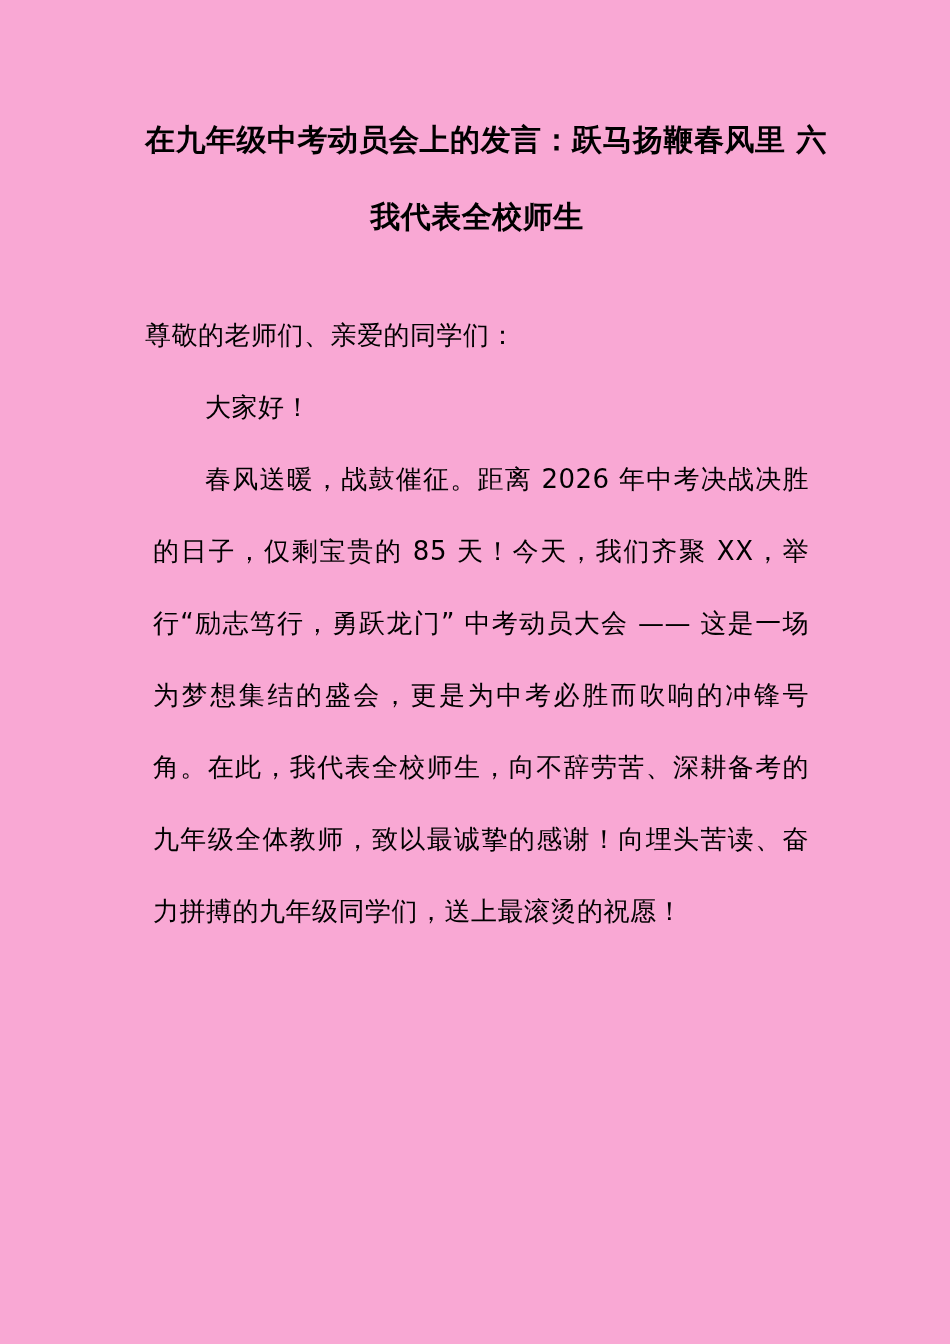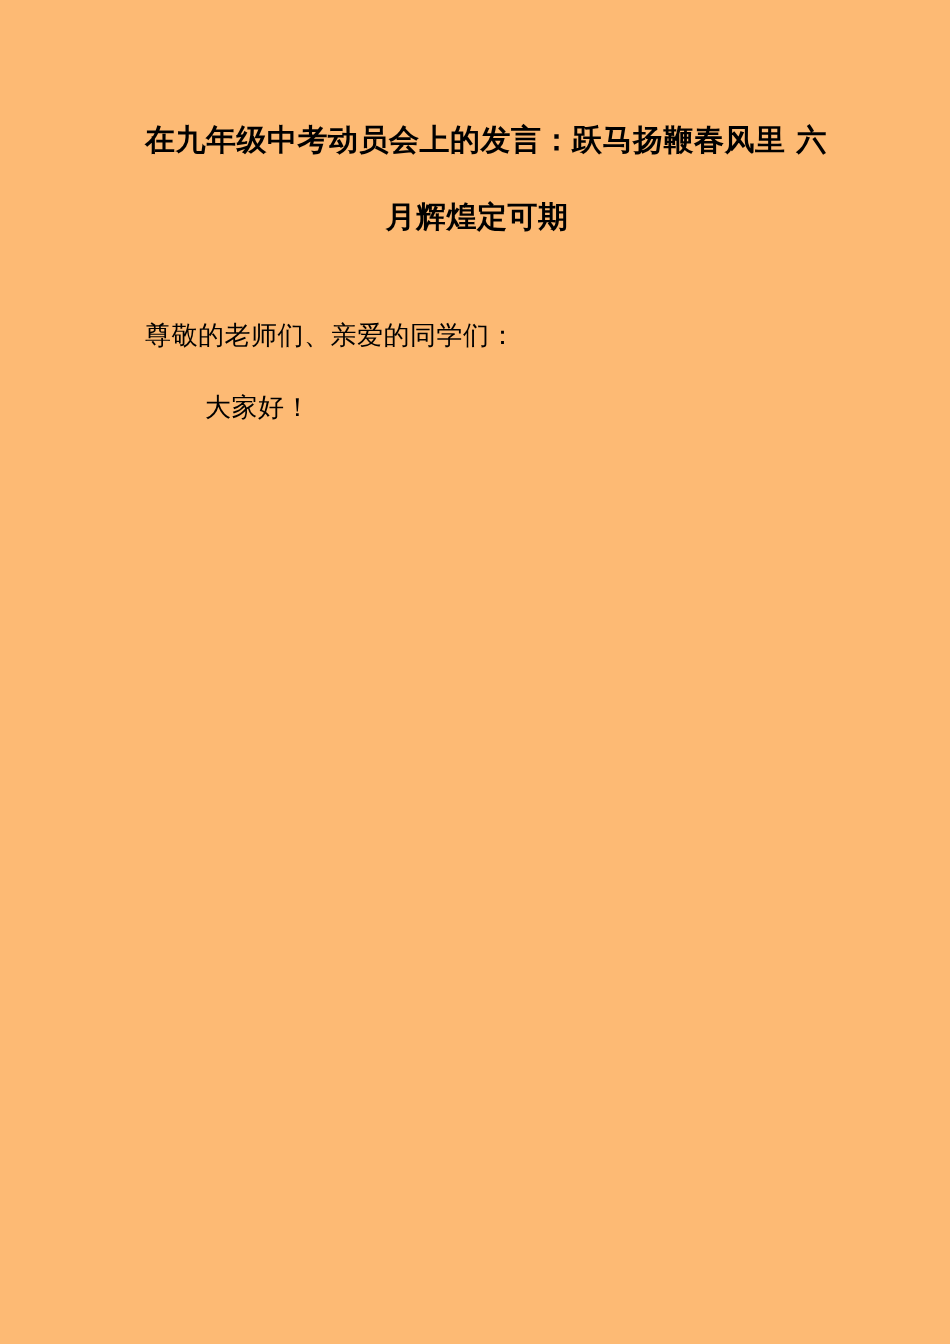--- a/index.html
+++ b/index.html
@@ -4,21 +4,21 @@
 <style>
   html, body {
     margin: 0;
     padding: 0;
     background: #ffffff;
   }
   .page {
     position: relative;
     width: 950px;
     height: 1344px;
-    background: #fdba74;
+    background: #f9a8d4;
     overflow: hidden;
     color: #000000;
     font-family: "DejaVu Sans", sans-serif;
   }
   .doc-title {
     margin: 101px 141px 0 145px;
     width: 664px;
     font-size: 30px;
     font-weight: bold;
     line-height: 77px;
@@ -48,21 +48,22 @@
     margin-left: 8px;
   }
 </style>
 </head>
 <body>
 
 <div class="page">
 
   <div class="doc-title">
     <div class="title-line">在九年级中考动员会上的发言：跃马扬鞭春风里 六</div>
-    <div class="title-line">月辉煌定可期</div>
+    <div class="title-line">我代表全校师生</div>
   </div>
 
   <div class="doc-body">
     <p>尊敬的老师们、亲爱的同学们：</p>
     <p class="indent">大家好！</p>
+    <p class="indent">春风送暖，战鼓催征。距离 2026 年中考决战决胜的日子，仅剩宝贵的 85 天！今天，我们齐聚 XX，举行“励志笃行，勇跃龙门” 中考动员大会 —— 这是一场为梦想集结的盛会，更是为中考必胜而吹响的冲锋号角。在此，我代表全校师生，向不辞劳苦、深耕备考的九年级全体教师，致以最诚挚的感谢！向埋头苦读、奋力拼搏的九年级同学们，送上最滚烫的祝愿！</p>
   </div>
 
 </div>
 
 </body></html>

